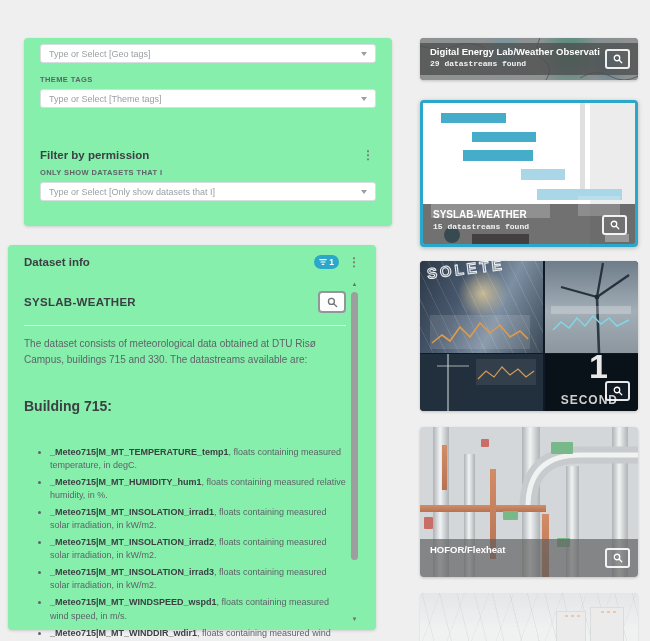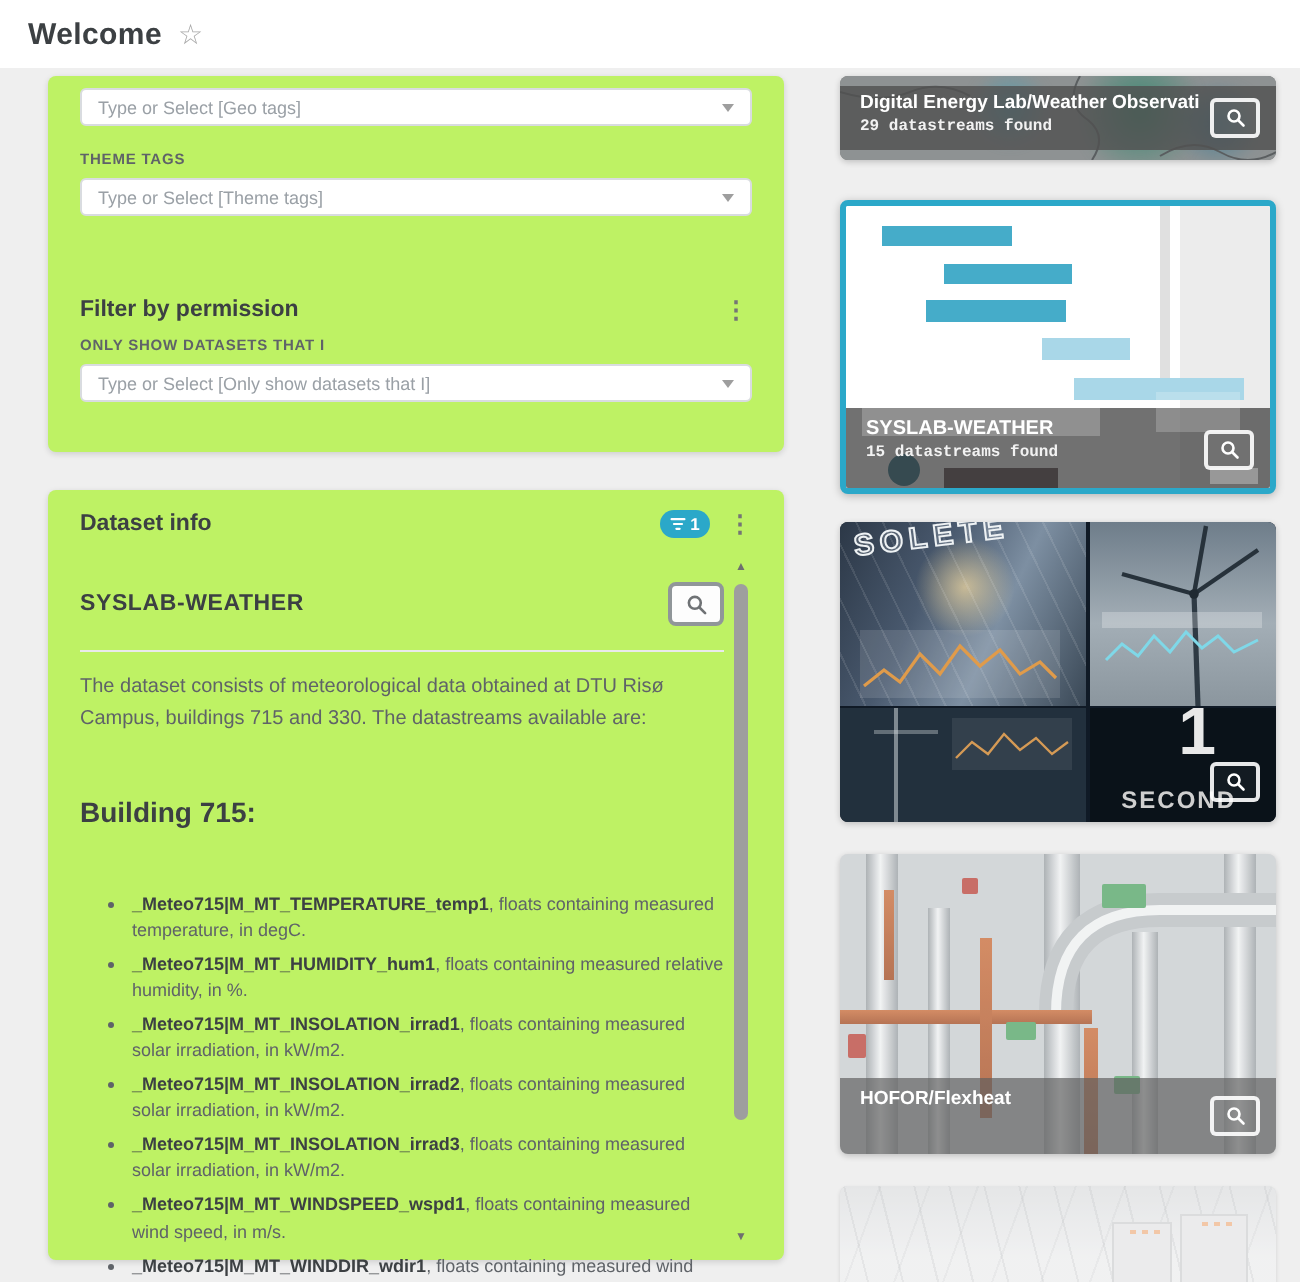--- a/index.html
+++ b/index.html
@@ -7,36 +7,36 @@
   body { font-family:"Liberation Sans", sans-serif; }
   #app { position:relative; width:650px; height:641px; background:#efefef; overflow:hidden; }
 
   
   .topbar { position:absolute; top:0; left:0; width:650px; height:34px; background:#ffffff;
             display:flex; align-items:center; padding-left:14px; z-index:50; }
   .topbar .title { font-size:15px; font-weight:700; color:#3c4043; letter-spacing:.2px; }
   .topbar .star { font-size:14px; color:#a9a9a9; margin-left:8px; line-height:1; cursor:pointer; }
 
   
-  .card { position:absolute; background:#bef264; border-radius:4px; box-shadow:0 1px 3px rgba(0,0,0,.14); }
+  .card { position:absolute; background:#86efac; border-radius:4px; box-shadow:0 1px 3px rgba(0,0,0,.14); }
 
   
   #filter-card { left:24px; top:38px; width:368px; height:188px; padding:6px 16px 0 16px; }
   .select { height:19px; border:1px solid #d9dce0; border-radius:3px; background:#fff;
             display:flex; align-items:center; justify-content:space-between; padding:0 8px; cursor:pointer; }
   .select .ph { font-size:9px; color:#9aa0a6; }
   .caret { width:0; height:0; border-left:3.5px solid transparent; border-right:3.5px solid transparent;
            border-top:4px solid #9e9e9e; }
   .small-label { font-size:7.5px; font-weight:700; color:#5f6368; letter-spacing:.4px; margin:12px 0 5px 0; }
   .perm-row { display:flex; align-items:flex-start; justify-content:space-between; margin-top:41px;gap:42px; }
   .section-title { font-size:11.5px; font-weight:700; color:#3c4043; }
   .kebab { font-size:12px; color:#757575; line-height:1; cursor:pointer; padding:0 2px; font-weight:700; }
 
   
-  #dataset-card { left:24px; top:245px; width:368px; height:385px; }
+  #dataset-card { left:8px; top:245px; width:368px; height:385px; }
   .ds-header { display:flex; align-items:center; justify-content:space-between; padding:10px 14px 0 16px; }
   .ds-header-right { display:flex; align-items:center; gap:7px; }
   .filter-badge { min-width:25px; height:14px; border-radius:8px; background:#2ba8c9; color:#fff;
                   display:flex; align-items:center; justify-content:center; gap:2px; padding:0 5px; cursor:pointer; }
   .filter-badge .num { font-size:8.5px; font-weight:700; }
   .ds-content { position:absolute; left:16px; top:40px; width:322px; }
   .ds-title-row { display:flex; align-items:center; justify-content:space-between; padding-top:6px; }
   .ds-title { font-size:11.5px; font-weight:700; color:#3c4043; letter-spacing:.3px; }
   .zoom-btn-grey { width:28px; height:22px; border:2px solid #909699; border-radius:4px; background:#fdfdfd;
                    display:flex; align-items:center; justify-content:center; color:#6f7275; cursor:pointer; }
@@ -131,24 +131,20 @@
   .rack { position:absolute; background:#dadbdc; border:1px solid rgba(160,164,168,.5); }
   .rack-dots { position:absolute; height:2px; background:#e89a5f; box-shadow:6px 0 0 #e89a5f, 12px 0 0 #e89a5f; width:3px; }
 
   .svg-ico { display:block; }
 </style>
 </head>
 <body>
 
 <div id="app">
 
-  <div class="topbar">
-    <span class="title">Welcome</span>
-    <span class="star">☆</span>
-  </div>
 
   <div class="card" id="filter-card">
     <div class="select">
       <span class="ph">Type or Select [Geo tags]</span>
       <span class="caret"></span>
     </div>
     <div class="small-label">THEME TAGS</div>
     <div class="select">
       <span class="ph">Type or Select [Theme tags]</span>
       <span class="caret"></span>

